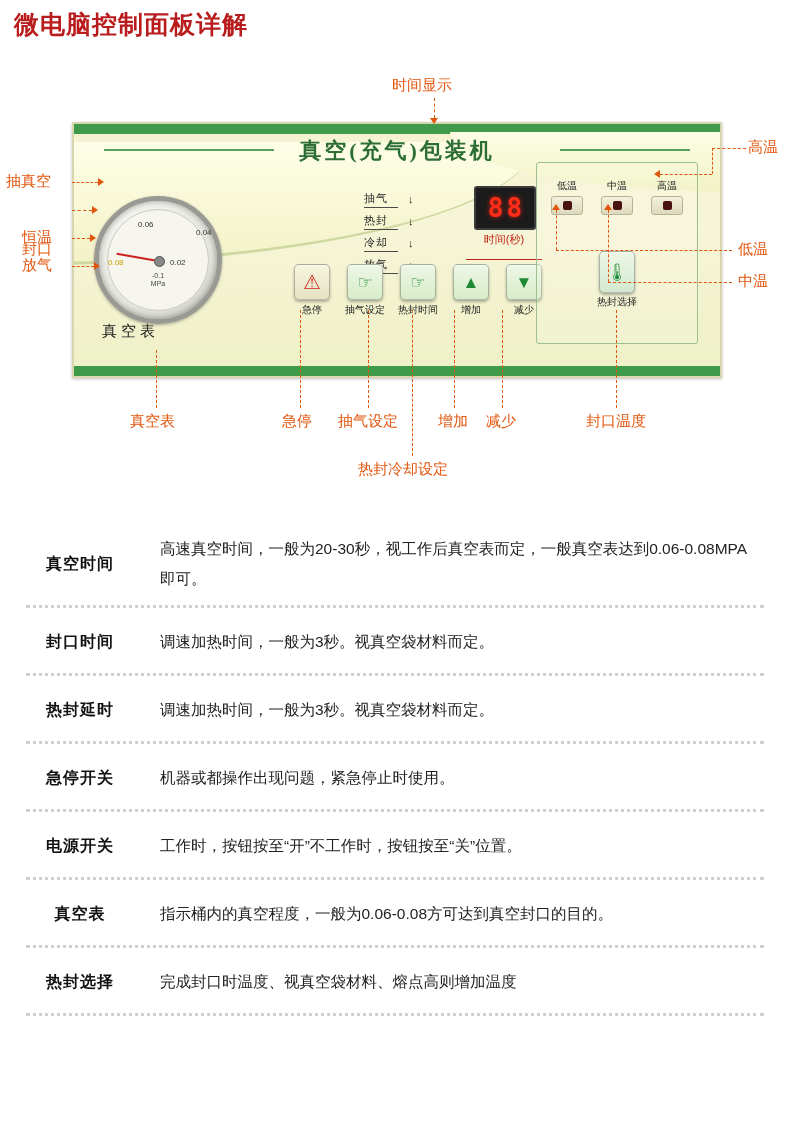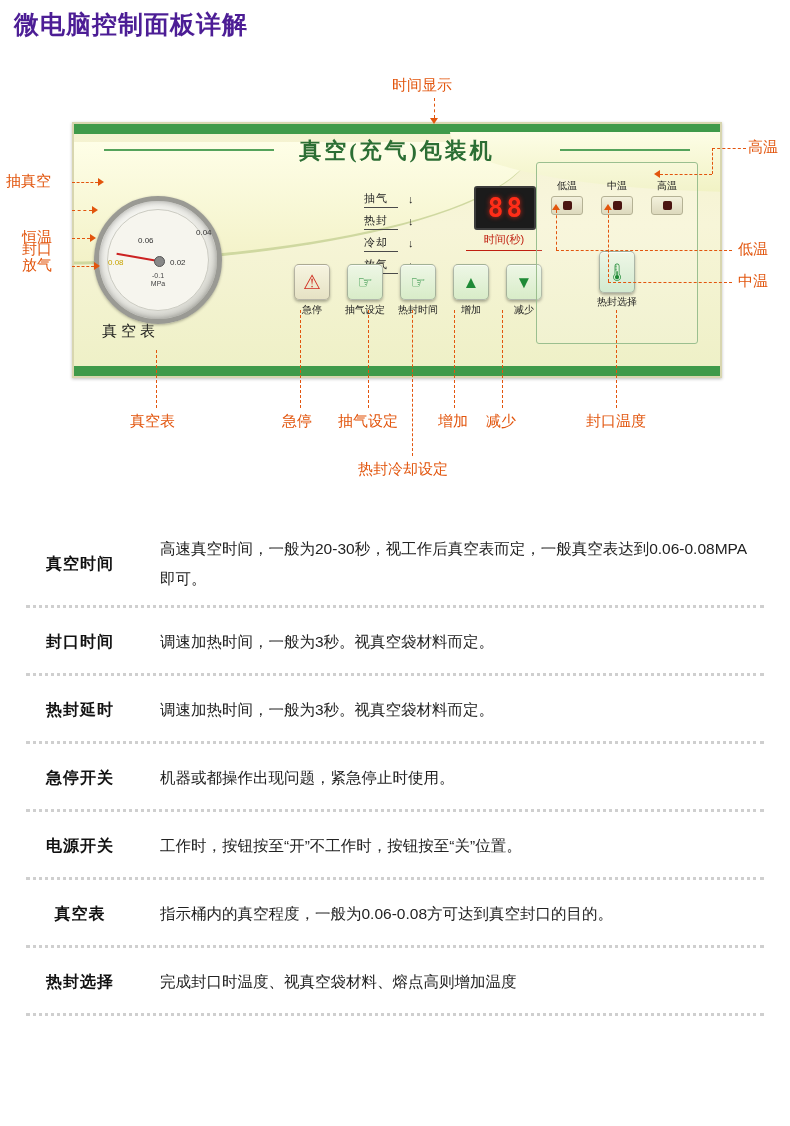--- a/index.html
+++ b/index.html
@@ -17,21 +17,21 @@
   }
 
   
   .page-title {
     position: absolute;
     left: 14px;
     top: 8px;
     font-size: 25px;
     font-weight: bold;
     letter-spacing: 1px;
-    color: #4c1d95;
+    color: #b91c1c;
   }
 
   
   .diagram {
     position: absolute;
     left: 0;
     top: 60px;
     width: 790px;
     height: 440px;
   }
@@ -114,21 +114,21 @@
     left: 8px; top: 8px; right: 8px; bottom: 8px;
     border-radius: 50%;
     background: #f6f5ee;
     border: 1px solid #cbcbc2;
   }
   .gauge-num {
     position: absolute;
     font-size: 8px;
     color: #333;
   }
-  .gauge-n1 { left: 18px; top: 26px; padding-left: 12px; }
+  .gauge-n1 { left: 18px; top: 10px; padding-left: 12px; }
   .gauge-n2 { left: 48px; top: 18px; margin-left: 40px; }
   .gauge-n3 { left: 0;  top: 48px; color:#c8a400; }
   .gauge-n4 { left: 62px; top: 48px; }
   .gauge-unit {
     position: absolute;
     left: 30px; top: 62px;
     font-size: 7px; color: #444;
     text-align: center;
     width: 40px;
     line-height: 1.2;
@@ -214,21 +214,21 @@
   }
   .display-caption {
     position: absolute;
     left: 392px;
     top: 108px;
     width: 76px;
     text-align: center;
     font-size: 11px;
     color: #c02010;
     border-bottom: 1px solid #c02010;
-    padding-bottom: 3px;
+    padding-bottom: 12px;
   }
 
   
   .btn-row {
     position: absolute;
     left: 220px;
     top: 140px;
     display: flex;
     gap: 17px;
   }

